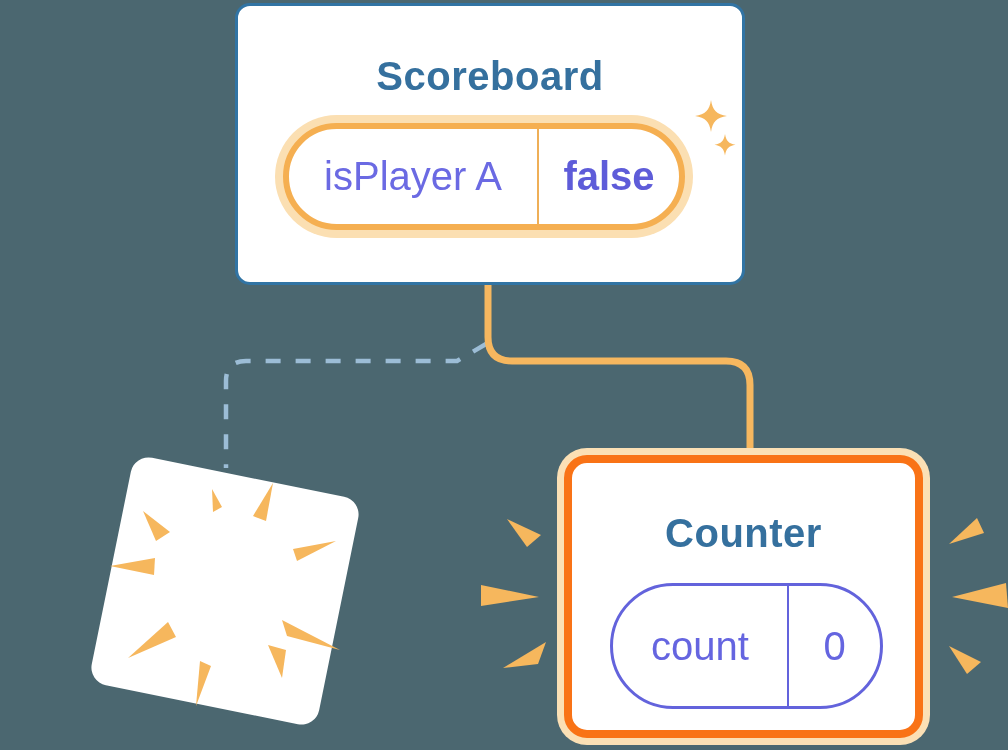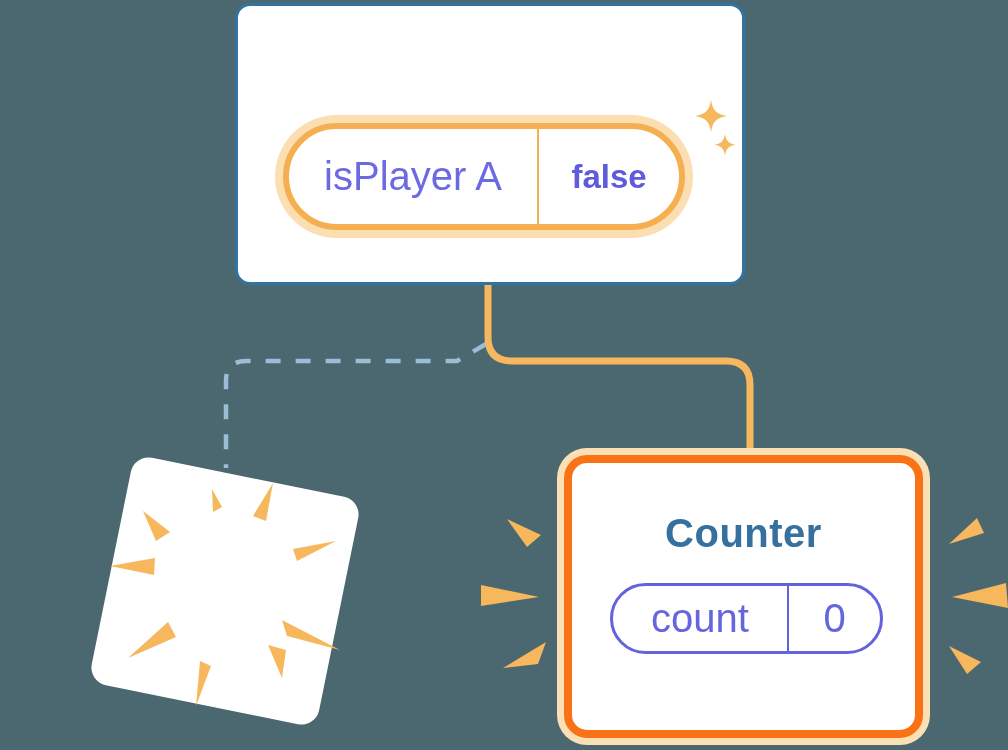--- a/index.html
+++ b/index.html
@@ -30,37 +30,37 @@
     box-sizing:border-box;background:#ffffff;
     border:6px solid #F5AF51;border-radius:999px;
     box-shadow:0 0 0 8px #FBDFB2;
     display:flex;align-items:stretch;overflow:hidden;
   }
   .sb-pill .cell{display:flex;align-items:center;justify-content:center;text-align:right;}
   .sb-pill .cell.key{width:248px;}
   .sb-pill .cell.val{flex:1;}
   .sb-pill .divider{width:2px;background:#EFAF57;}
   .state-key{font-size:40px;color:#6B6AE3;}
-  .state-val{font-size:33px;font-weight:700;color:#5E5CD9;}
+  .state-val{font-size:40px;font-weight:700;color:#5E5CD9;}
 
   .sparkles{position:absolute;left:430px;top:80px;width:80px;height:80px;overflow:visible;}
 
   
   .counter-card{
     position:absolute;left:557px;top:448px;width:373px;height:297px;
     box-sizing:border-box;background:#FBE0B5;border-radius:30px;padding:7px;
   }
   .counter-inner{
     box-sizing:border-box;width:100%;height:100%;
     background:#ffffff;border:8px solid #f97316;border-radius:23px;
     position:relative;
   }
   .counter-inner .card-title{top:50px;}
   .cnt-pill{
-    position:absolute;left:38px;top:120px;width:273px;height:71px;
+    position:absolute;left:38px;top:120px;width:273px;height:126px;
     box-sizing:border-box;background:#ffffff;
     border:3px solid #6363DC;border-radius:999px;
     display:flex;align-items:stretch;overflow:hidden;
   }
   .cnt-pill .cell{display:flex;align-items:center;justify-content:center;}
   .cnt-pill .cell.key{width:174px;}
   .cnt-pill .cell.val{flex:1;}
   .cnt-pill .divider{width:2px;background:#6363DC;}
   .cnt-key,.cnt-val{font-size:40px;color:#6565E0;}
 
@@ -93,20 +93,21 @@
       <polygon points="336,541 293,549 297,561"></polygon>
       <polygon points="110,566 155,558 154,575"></polygon>
       <polygon points="282,620 287,636 340,650"></polygon>
       <polygon points="168,622 176,637 128,658"></polygon>
       <polygon points="268,645 286,650 282,678"></polygon>
       <polygon points="200,661 211,666 196,706"></polygon>
     </g>
   </svg>
 
   <div class="scoreboard-card">
+    <div class="card-title">Scoreboard</div>
 
     <div class="sb-pill">
       <div class="cell key">
         <span class="state-key">isPlayer A</span>
       </div>
       <div class="divider"></div>
       <div class="cell val">
         <span class="state-val">false</span>
       </div>
     </div>

